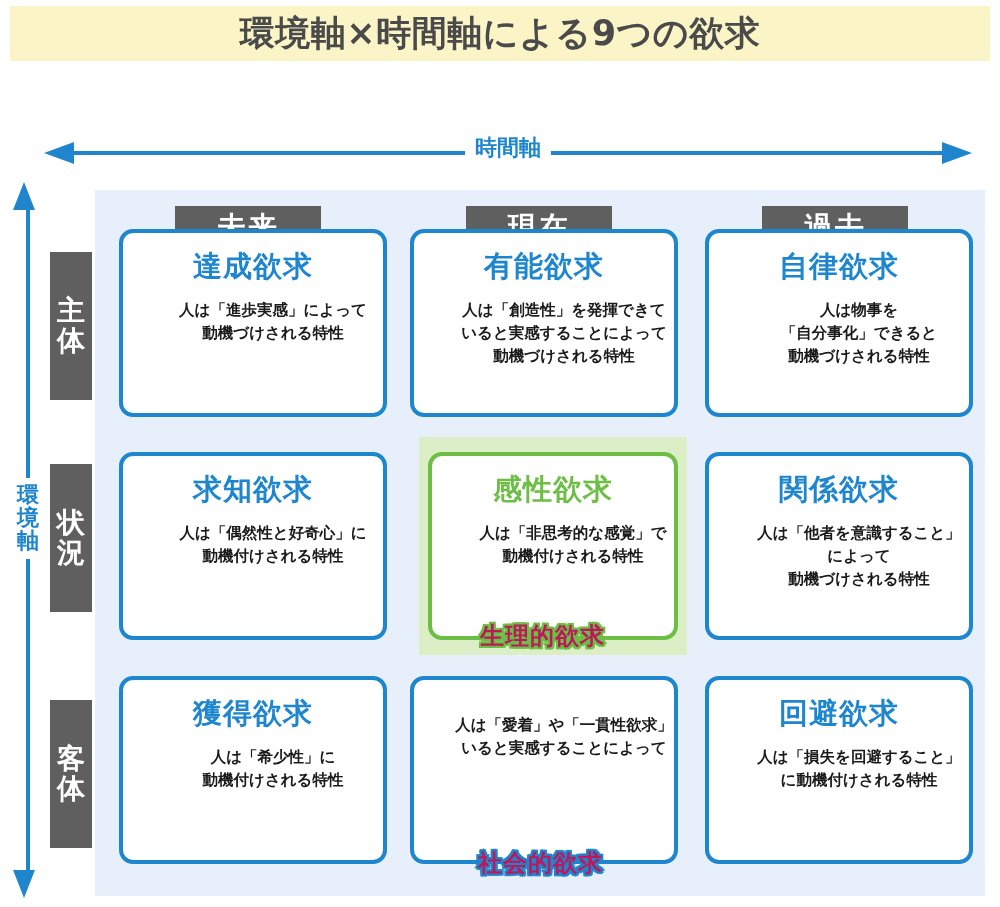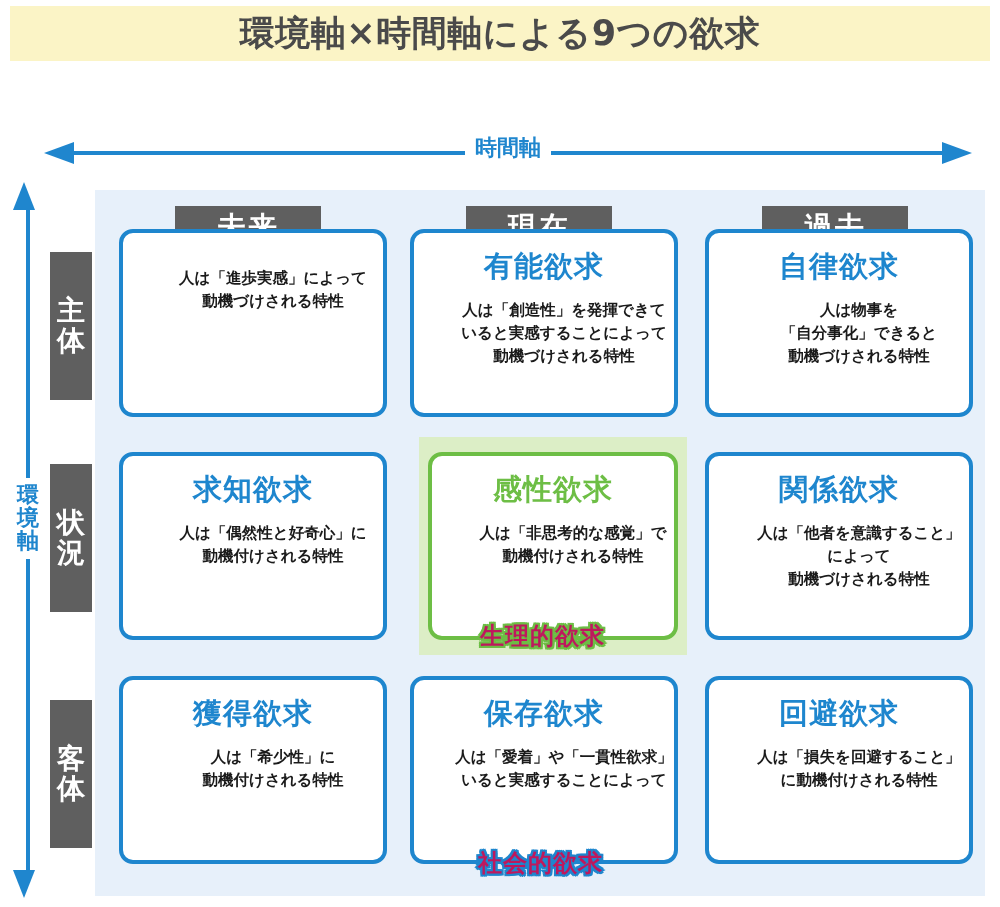--- a/index.html
+++ b/index.html
@@ -333,20 +333,21 @@
   <div class="row-head r2">
     <div class="chip-text">
       <span>客</span>
       <span>体</span>
     </div>
   </div>
 
   <div class="green-panel"></div>
 
   <div class="card col0 row0">
+    <div class="card-title">達成欲求</div>
     <div class="card-desc">人は「進歩実感」によって
 動機づけされる特性</div>
   </div>
   <div class="card col1 row0">
     <div class="card-title">有能欲求</div>
     <div class="card-desc">人は「創造性」を発揮できて
 いると実感することによって
 動機づけされる特性</div>
   </div>
   <div class="card col2 row0">
@@ -372,21 +373,20 @@
 によって
 動機づけされる特性</div>
   </div>
 
   <div class="card col0 row2">
     <div class="card-title">獲得欲求</div>
     <div class="card-desc">人は「希少性」に
 動機付けされる特性</div>
   </div>
   <div class="card col1 row2">
-    <div class="card-title">保存欲求</div>
     <div class="card-desc">人は「愛着」や「一貫性欲求」
 いると実感することによって</div>
   </div>
   <div class="card col2 row2">
     <div class="card-title">回避欲求</div>
     <div class="card-desc">人は「損失を回避すること」
 に動機付けされる特性</div>
   </div>
 
   <div class="group-label green-outline g-physio">生理的欲求</div>

